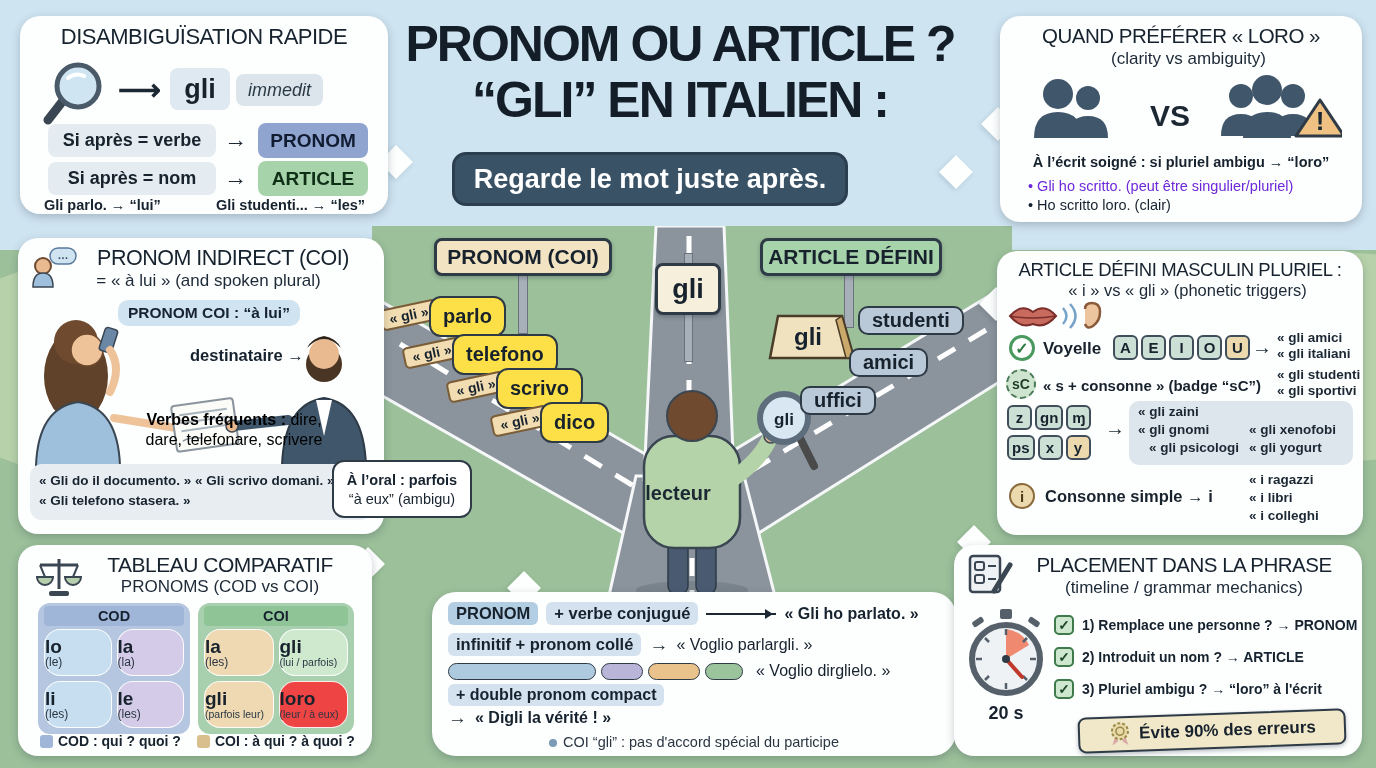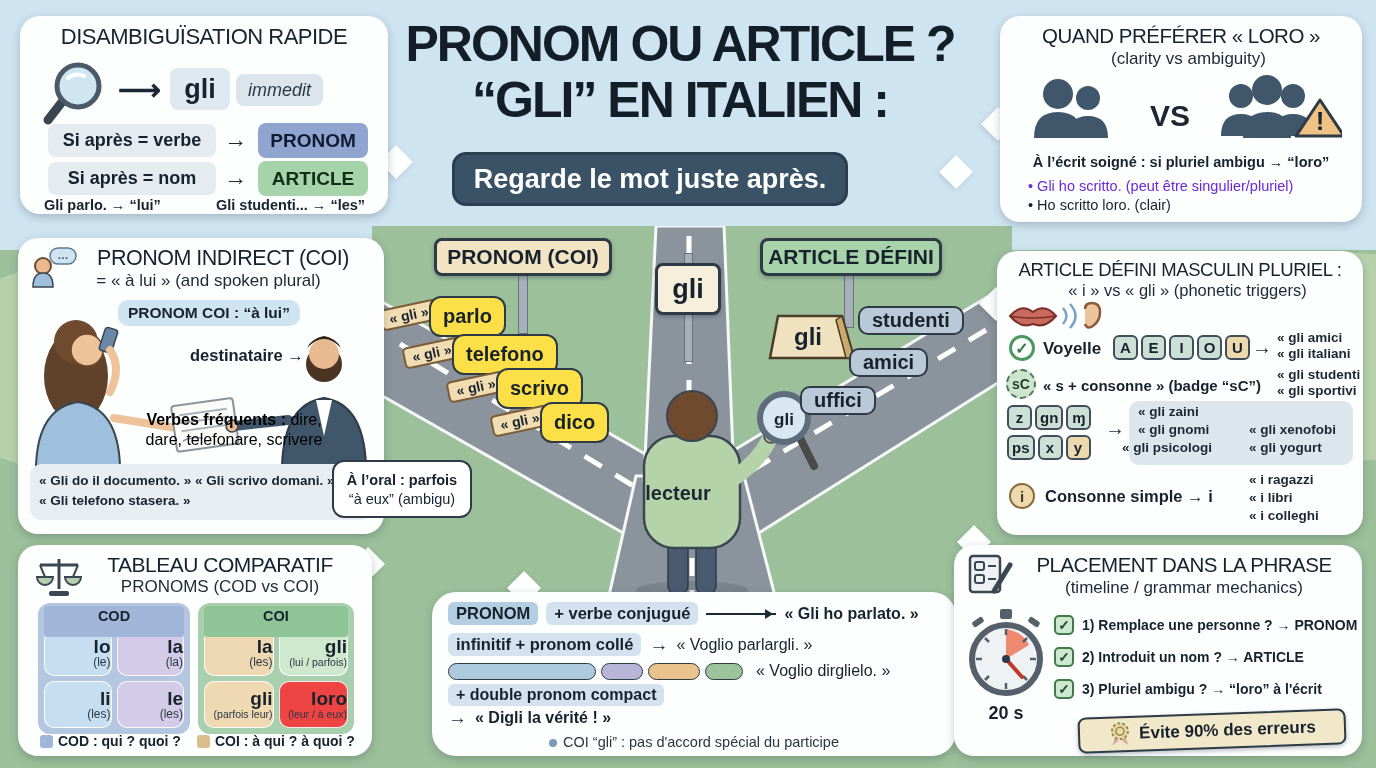--- a/index.html
+++ b/index.html
@@ -35,25 +35,25 @@
   .gtag::after { content:""; position:absolute; right:-3px; top:8px; width:6px; height:6px;
             background:#fff; border:1px solid #7a5c36; border-radius:50%; }
   
   .tile { display:inline-flex; align-items:center; justify-content:center; height:25px; min-width:25px;
           padding:0 3px; background:#cde0d6; border:2px solid #3f4e5a; border-radius:6px;
           font-weight:bold; font-size:15px; margin-right:3px; }
   .tile.tan { background:#ecd9ae; }
   .exline { position:absolute; font-size:13.5px; font-weight:bold; color:#1b2733; white-space:nowrap; }
   
   .grp { position:absolute; border-radius:12px; padding:26px 6px 6px 6px; }
-  .grp .hd { position:absolute; top:3px; left:6px; right:6px; height:31px; border-radius:4px;
+  .grp .hd { position:absolute; top:3px; left:6px; right:6px; height:20px; border-radius:4px;
              font-weight:bold; font-size:14.5px; text-align:center; line-height:20px; color:#16222e; }
   .cells { display:grid; grid-template-columns:1fr 1fr; gap:5px; }
-  .cell { height:47px; border-radius:10px; border:1px solid rgba(255,255,255,.9);
-          display:flex; flex-direction:column; align-items:flex-end; justify-content:center; }
+  .cell { height:47px; border-radius:16px; border:1px solid rgba(255,255,255,.9);
+          display:flex; flex-direction:column; align-items:flex-start; justify-content:center; }
   .cell .m { font-weight:bold; font-size:19px; line-height:19px; }
   .cell .s { font-size:12px; line-height:13px; color:#2a3642; }
   .sw { display:inline-block; width:13px; height:13px; border-radius:3px; margin-right:5px; }
   
   .hl { background:#d3e2ee; border-radius:6px; font-weight:bold; font-size:16.5px; padding:2px 8px; }
   .hl.dark { background:#b3cde2; }
   .srow { position:absolute; display:flex; align-items:center; gap:8px; white-space:nowrap; }
   .ex { font-size:16px; color:#16222e; }
   .bar { height:17px; border:1.5px solid #2e3a46; border-radius:9px; }
   .arrowline { width:70px; border-top:2.5px solid #1b2733; position:relative; }
@@ -298,21 +298,21 @@
     <div style="position:absolute; left:10px; top:154px;">
       <span class="tile">z</span><span class="tile">gn</span><span class="tile">ɱ</span>
     </div>
     <div style="position:absolute; left:10px; top:184px;">
       <span class="tile">ps</span><span class="tile">x</span><span class="tile tan">y</span>
     </div>
     <div class="arrowg" style="left:108px; top:166px; font-size:20px;">→</div>
     <div style="position:absolute; left:132px; top:150px; width:224px; height:64px; background:#dde6ed; border-radius:10px;"></div>
     <div class="exline" style="left:141px; top:153px;">« gli zaini</div>
     <div class="exline" style="left:141px; top:171px;">« gli gnomi</div>
-    <div class="exline" style="left:125px; top:189px;">« gli psicologi</div>
+    <div class="exline" style="left:152px; top:189px;">« gli psicologi</div>
     <div class="exline" style="left:252px; top:171px;">« gli xenofobi</div>
     <div class="exline" style="left:252px; top:189px;">« gli yogurt</div>
 
     <div class="circbadge" style="left:12px; top:232px; width:26px; height:26px; background:#ecd9ae; border:2px solid #8a6a3a; color:#4a3a1a; font-size:15px;">i</div>
     <div style="position:absolute; left:48px; top:236px; font-weight:bold; font-size:16.5px;">Consonne simple → i</div>
     <div class="exline" style="left:252px; top:221px;">« i ragazzi</div>
     <div class="exline" style="left:252px; top:239px;">« i libri</div>
     <div class="exline" style="left:252px; top:257px;">« i colleghi</div>
   </div>
 

